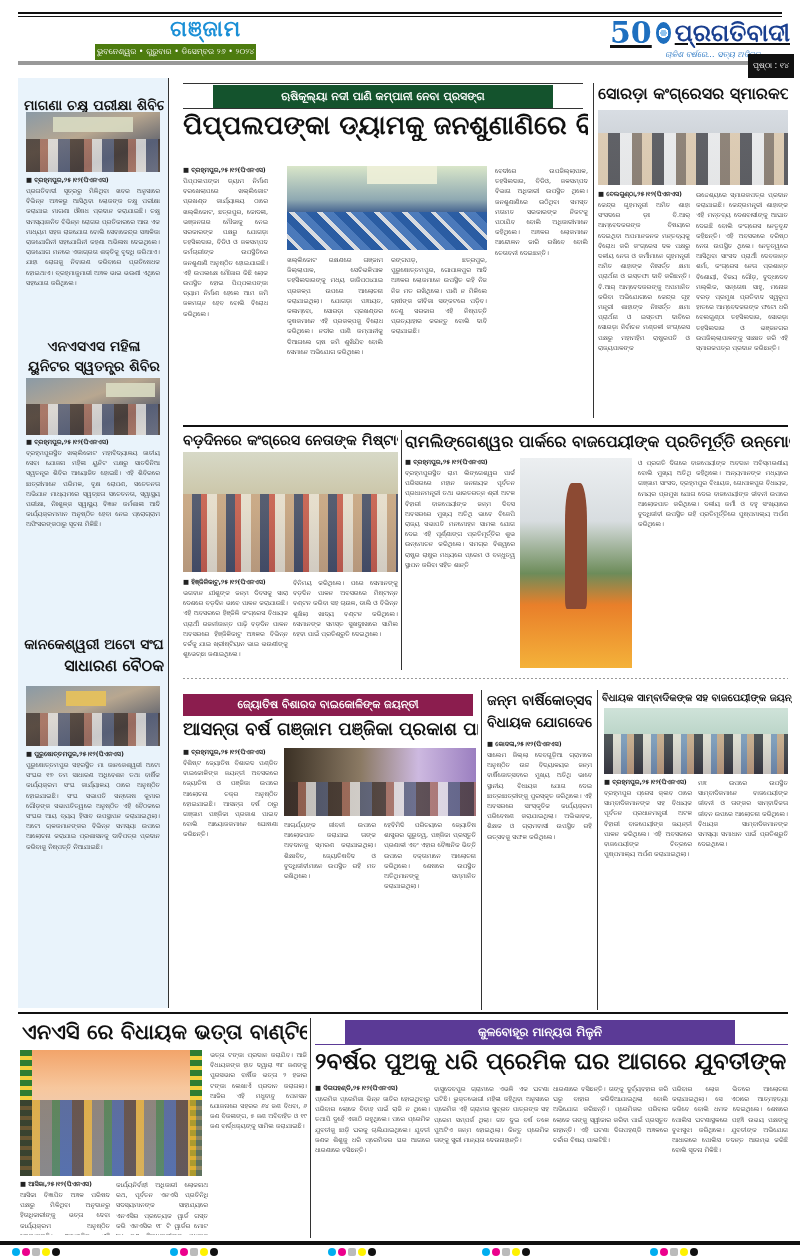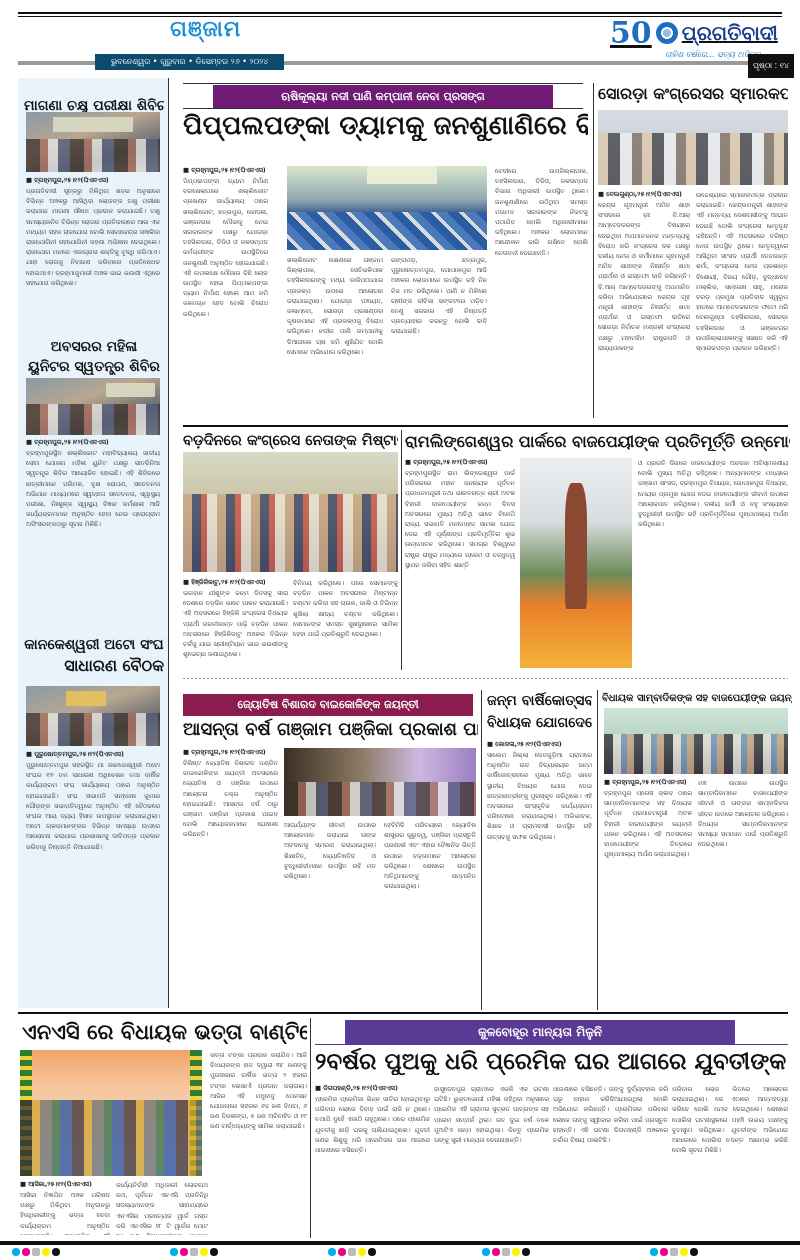--- a/index.html
+++ b/index.html
@@ -7,24 +7,24 @@
   body { font-family: "DejaVu Sans", sans-serif; color: #111; position: relative; }
 
   .abs { position: absolute; }
 
   
   .rule-top { left: 18px; right: 18px; top: 12px; height: 0; border-top: 2px solid #111; border-bottom: 1px solid #111; padding-top: 2px; }
   .section-title { left: 170px; top: 16px; font-size: 22px; font-weight: bold; color: #1a8fd6; letter-spacing: 1px; }
   .logo { left: 610px; top: 14px; width: 180px; height: 38px; display: flex; align-items: center; gap: 4px; text-decoration: underline; }
   .logo-50 { font-size: 30px; font-weight: bold; color: #1e6fbf; font-family: "DejaVu Serif", serif; line-height: 1; }
   .logo-emblem { width: 22px; height: 22px; border-radius: 50%; border: 2px solid #1e6fbf; background: radial-gradient(circle, #8fc3ee 30%, #fff 32%, #fff 45%, #1e6fbf 48%); }
-  .logo-name { font-size: 20px; font-weight: bold; color: #1a3f8f; }
+  .logo-name { font-size: 24px; font-weight: bold; color: #1a3f8f; }
   .logo-tag { left: 665px; top: 50px; font-size: 8px; color: #1e6fbf; font-style: italic; }
   .dateline-bar { left: 18px; right: 18px; top: 61px; height: 4px; background: #999; }
-  .dateline { left: 95px; top: 54px; background: #0c4a6e; color: #fff; font-size: 8px; padding: 3px 16px; }
+  .dateline { left: 95px; top: 44px; background: #4d7c0f; color: #fff; font-size: 8px; padding: 3px 2px; }
   .pagenum { left: 748px; top: 54px; background: #111; color: #fff; font-size: 8px; padding: 7px 5px; }
 
   
   .col-text { font-size: 6.4px; line-height: 10.2px; color: #333; text-align: justify; overflow: hidden; }
   .byline { font-size: 6.4px; color: #222; font-weight: bold; }
   .photo { background: linear-gradient(160deg, #8a9aa6 0%, #b8a790 40%, #6d6d72 70%, #c3b4a0 100%); overflow: hidden; }
   .photo .people { position: absolute; left: 0; right: 0; bottom: 0; height: 55%; background: repeating-linear-gradient(90deg, #3b2f2a 0 14px, #a56a5a 14px 22px, #e8e8e8 22px 32px, #4f5a78 32px 44px); opacity: .75; }
   .photo .banner { position: absolute; left: 20%; right: 20%; top: 8%; height: 25%; background: #d9dcc2; opacity: .9; }
   .vrule { width: 1px; background: #333; }
   .hrule { height: 1px; background: #333; }
@@ -60,40 +60,40 @@
 <div class="abs vrule" style="left:168px;top:78px;height:930px;"></div>
 
 <div class="abs head-xl" style="left:24px;top:90px;font-size:14px;width:140px;margin-top:7px;">ମାଗଣା ଚକ୍ଷୁ ପରୀକ୍ଷା ଶିବିର</div>
 <div class="abs photo" style="left:26px;top:112px;width:134px;height:60px;">
     <div class="banner"></div>
     <div class="people"></div>
   </div>
 <div class="abs byline" style="left:26px;top:176px;width:134px;">■ ବ୍ରହ୍ମପୁର,୨୫।୧୨(ପିଏନଏସ)</div>
 <div class="abs col-text" style="left:26px;top:186px;width:134px;height:120px;">ପ୍ରଗତିବାଦୀ ସୂତ୍ରରୁ ମିଳିଥିବା ଖବର ଅନୁସାରେ ବିଭିନ୍ନ ଅଞ୍ଚଳରୁ ଆସିଥିବା ଲୋକଙ୍କ ଚକ୍ଷୁ ପରୀକ୍ଷା କରାଯାଇ ମାଗଣା ଔଷଧ ପ୍ରଦାନ କରାଯାଇଛି। ଚକ୍ଷୁ ସମସ୍ୟାଜନିତ ବିଭିନ୍ନ ରୋଗର ପ୍ରତିକାରରେ ଆଉ ଏକ ମାଧ୍ୟମ ସହଜ ରାଜଯୋଗ ବୋଲି ସେବାକେନ୍ଦ୍ର ସଞ୍ଚାଳିକା ରାଜଯୋଗିନୀ ସହଯୋଗିନୀ କହଣା ଅଭିଳାଷ ଦେଇଥିଲେ। ରାଜଯୋଗ ମନରେ ଏକାଗ୍ରତା ଶକ୍ତିକୁ ବୃଦ୍ଧି କରିଥାଏ। ଯାହା ରୋଗକୁ ନିବାରଣ କରିବାରେ ପ୍ରତିଷେଧକ ହୋଇଥାଏ। ବ୍ରହ୍ମାକୁମାରୀ ଅଞ୍ଚଳ ଭାଇ ଭଉଣୀ ଏଥିରେ ସହଯୋଗ କରିଥିଲେ।</div>
 
-<div class="abs head-xl" style="left:24px;top:338px;font-size:14px;width:140px;text-align:center;">ଅବସରର ମହିଳା</div>
+<div class="abs head-xl" style="left:24px;top:338px;font-size:14px;width:140px;text-align:center;">ଏନଏସଏସ ମହିଳା</div>
 <div class="abs head-xl" style="left:24px;top:358px;font-size:14px;width:140px;text-align:center;">ୟୁନିଟର ସ୍ୱତନ୍ତ୍ର ଶିବିର</div>
 <div class="abs photo" style="left:26px;top:378px;width:134px;height:57px;">
     <div class="banner" style="left:60%;right:4%;"></div>
     <div class="people"></div>
   </div>
 <div class="abs byline" style="left:26px;top:438px;width:134px;">■ ବ୍ରହ୍ମପୁର,୨୫।୧୨(ପିଏନଏସ)</div>
 <div class="abs col-text" style="left:26px;top:448px;width:134px;height:178px;">ବ୍ରହ୍ମପୁରସ୍ଥିତ ଖଲ୍ଲିକୋଟ ମହାବିଦ୍ୟାଳୟ ଜାତୀୟ ସେବା ଯୋଜନା ମହିଳା ୟୁନିଟ ପକ୍ଷରୁ ସାତଦିନିଆ ସ୍ୱତନ୍ତ୍ର ଶିବିର ଆୟୋଜିତ ହୋଇଛି। ଏହି ଶିବିରରେ ଛାତ୍ରୀମାନେ ପରିମଳ, ବୃକ୍ଷ ରୋପଣ, ସଚେତନତା ଅଭିଯାନ ମାଧ୍ୟମରେ ସ୍ୱଚ୍ଛତା ସଚେତନତା, ସ୍ୱାସ୍ଥ୍ୟ ପରୀକ୍ଷା, ନିଃଶୁଳ୍କ ସ୍ୱାସ୍ଥ୍ୟ ବିଜ୍ଞାନ କର୍ମଶାଳା ଆଦି କାର୍ଯ୍ୟକ୍ରମମାନ ଅନୁଷ୍ଠିତ ହେବା ନେଇ ପ୍ରୋଗ୍ରାମ ଅଫିସରଙ୍କଠାରୁ ସୂଚନା ମିଳିଛି।</div>
 
 <div class="abs head-xl" style="left:24px;top:636px;font-size:14px;width:140px;text-align:center;">କାନକେଶ୍ୱରୀ ଅଟୋ ସଂଘ</div>
 <div class="abs head-xl" style="left:24px;top:656px;font-size:16px;width:140px;text-align:right;">ସାଧାରଣ ବୈଠକ</div>
 <div class="abs photo" style="left:26px;top:686px;width:134px;height:60px;">
     <div class="banner" style="left:30%;right:40%;background:#e8c25a;"></div>
     <div class="people"></div>
   </div>
 <div class="abs byline" style="left:26px;top:750px;width:134px;">■ ପୁରୁଷୋତ୍ତମପୁର,୨୫।୧୨(ପିଏନଏସ)</div>
 <div class="abs col-text" style="left:26px;top:760px;width:134px;height:240px;">ପୁରୁଷୋତ୍ତମପୁର ସହରସ୍ଥିତ ମା କାନକେଶ୍ୱରୀ ଅଟୋ ସଂଘର ୧୭ ତମ ସାଧାରଣ ଅଧିବେଶନ ତଥା ବାର୍ଷିକ କାର୍ଯ୍ୟକ୍ରମ ସଂଘ କାର୍ଯ୍ୟାଳୟ ଠାରେ ଅନୁଷ୍ଠିତ ହୋଇଯାଇଛି। ସଂଘ ସଭାପତି ସନ୍ତୋଷ କୁମାର ଗୌଡ଼ଙ୍କ ସଭାପତିତ୍ୱରେ ଅନୁଷ୍ଠିତ ଏହି ବୈଠକରେ ସଂଘର ଆୟ ବ୍ୟୟ ହିସାବ ଉପସ୍ଥାପନ କରାଯାଇଥିଲା। ଅଟୋ ଚାଳକମାନଙ୍କର ବିଭିନ୍ନ ସମସ୍ୟା ଉପରେ ଆଲୋଚନା କରାଯାଇ ପ୍ରଶାସନକୁ ଦାବିପତ୍ର ପ୍ରଦାନ କରିବାକୁ ନିଷ୍ପତ୍ତି ନିଆଯାଇଛି।</div>
 
 <div class="abs hrule" style="left:183px;top:83px;width:400px;"></div>
-<div class="abs kicker" style="left:213px;top:85px;width:340px;height:23px;line-height:23px;font-size:11px;background:#701a75;">ଋଷିକୂଲ୍ୟା ନଦୀ ପାଣି କମ୍ପାନୀ ନେବା ପ୍ରସଙ୍ଗ</div>
+<div class="abs kicker" style="left:213px;top:85px;width:340px;height:23px;line-height:23px;font-size:11px;background:#14532d;">ଋଷିକୂଲ୍ୟା ନଦୀ ପାଣି କମ୍ପାନୀ ନେବା ପ୍ରସଙ୍ଗ</div>
 <div class="abs hrule" style="left:183px;top:108px;width:400px;"></div>
 <div class="abs head-xl" style="left:183px;top:110px;font-size:26px;width:405px;">ପିପ୍ପଲପଙ୍କା ଡ୍ୟାମକୁ ଜନଶୁଣାଣିରେ ବିରୋଧ</div>
 
 <div class="abs byline" style="left:183px;top:166px;width:85px;">■ ବ୍ରହ୍ମପୁର,୨୫।୧୨(ପିଏନଏସ)</div>
 <div class="abs col-text" style="left:183px;top:176px;width:85px;height:240px;">ପିପ୍ପଲପଙ୍କା ଡ୍ୟାମ ନିର୍ମାଣ ବରଖେଲାପରେ ଖଲ୍ଲିକୋଟ ପ୍ରଖଣ୍ଡ କାର୍ଯ୍ୟାଳୟ ଠାରେ ଖଲ୍ଲିକୋଟ, ଛତ୍ରପୁର, କୋଦଳା, ଭଞ୍ଜନଗର ମୌଜାକୁ ନେଇ ସରକାରଙ୍କ ପକ୍ଷରୁ ଯୋଗଡ଼ା ତହସିଲଦାର, ବିଡିଓ ଓ ଜଳସମ୍ପଦ କର୍ମଚାରୀଙ୍କ ଉପସ୍ଥିତିରେ ଜନଶୁଣାଣି ଅନୁଷ୍ଠିତ ହୋଇଯାଇଛି। ଏହି ଉପଲକ୍ଷେ ମୌଜାର କିଛି ଲୋକ ଉପସ୍ଥିତ ହୋଇ ପିପ୍ପଲପଙ୍କା ଡ୍ୟାମ ନିର୍ମାଣ ହେଲେ ଆମ ଜମି ଜଳମଗ୍ନ ହେବ ବୋଲି ବିରୋଧ କରିଥିଲେ।</div>
 <div class="abs photo" style="left:287px;top:166px;width:200px;height:84px;background:linear-gradient(180deg,#d9e6c9 0%,#8fa9b2 40%,#2f4f86 60%,#2f4f86 100%);">
     <div class="banner" style="left:40%;right:25%;top:0;height:22%;background:#eef0d8;"></div>
     <div class="people" style="height:45%;background:repeating-linear-gradient(45deg,#2a5ea6 0 8px,#eaeaea 8px 12px,#4e7ec0 12px 20px);opacity:.9;"></div>
   </div>
 <div class="abs col-text" style="left:287px;top:255px;width:96px;height:162px;">ଖଲ୍ଲିକୋଟ ରକ୍ଷଣରେ ଗଞ୍ଜାମ ଜିଲ୍ଲାପାଳ, ସେଚିଭଳିପାଳ ତହସିଲଦାରଙ୍କୁ ମଧ୍ୟ ଡାକିପଠାଯାଇ ପ୍ରକଳ୍ପ ଉପରେ ଆଲୋଚନା କରାଯାଇଥିଲା। ଯୋଗଡ଼ା ପଞ୍ଚାୟତ, କଳାମ୍ବୋ, ସୋରଡ଼ା ପ୍ରଖଣ୍ଡର କୃଷକମାନେ ଏହି ପ୍ରକଳ୍ପକୁ ବିରୋଧ କରିଥିଲେ। ନଦୀର ପାଣି କମ୍ପାନୀକୁ ଦିଆଗଲେ ଚାଷ ଜମି ଶୁଖିଯିବ ବୋଲି ସେମାନେ ଅଭିଯୋଗ କରିଥିଲେ।</div>

